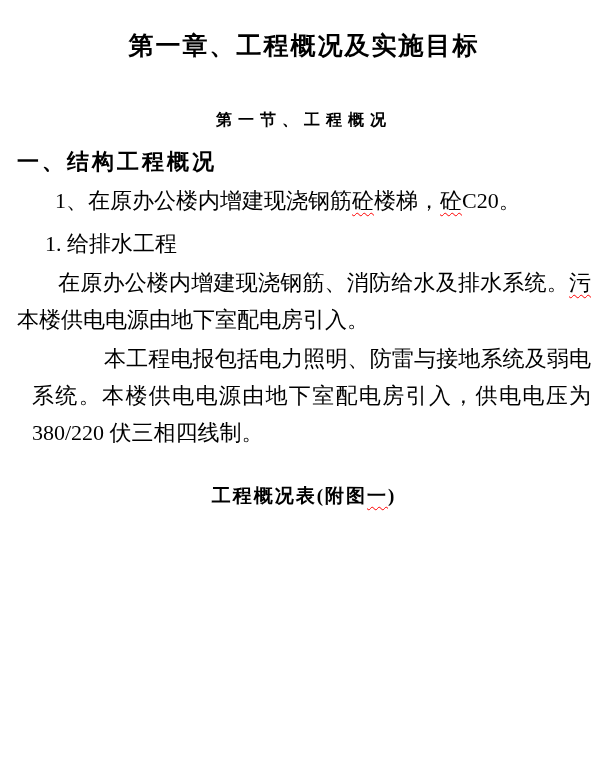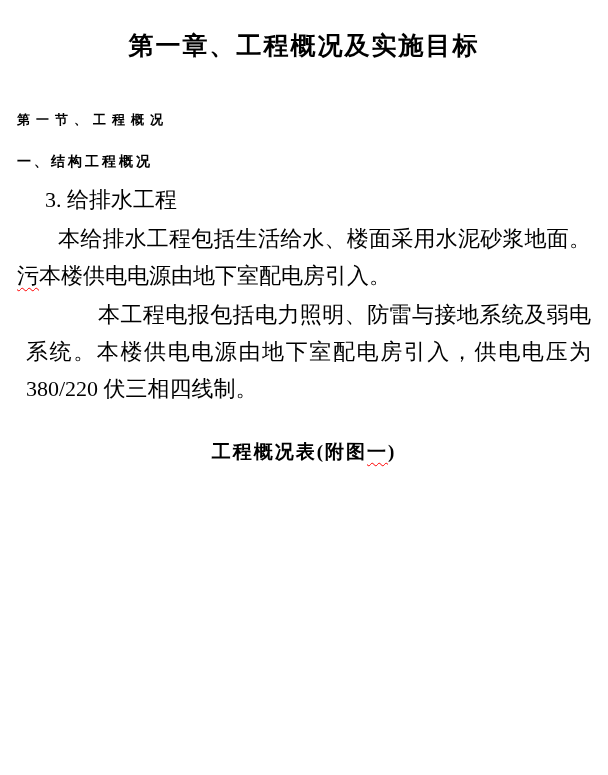--- a/index.html
+++ b/index.html
@@ -17,48 +17,48 @@
   }
   .chapter-title {
     text-align: center;
     font-size: 25px;
     font-weight: bold;
     letter-spacing: 2px;
     line-height: 32px;
     margin: 4px 0 0 0;
   }
   .section-title {
-    text-align: left;
-    font-size: 13px;
+    text-align: center;
+    font-size: 16px;
     font-weight: bold;
     letter-spacing: 6px;
     line-height: 24px;
     margin: 46px 0 0 0;
   }
   .part-heading {
-    font-size: 14px;
+    font-size: 22px;
     font-weight: bold;
     letter-spacing: 3px;
     line-height: 26px;
     margin: 17px 0 0 0;
   }
   .body-para {
     font-size: 22px;
     line-height: 37px;
     text-align: justify;
     margin: 7px 0 0 0;
   }
   .indent-2 { text-indent: 38px; }
   .sub-heading {
     font-size: 22px;
     line-height: 37px;
     margin: 6px 0 0 28px;
   }
   .plumbing-para { text-indent: 41px; margin-top: 2px; }
-  .electrical-para { margin-left: 9px; text-indent: 72px; margin-top: 2px; }
+  .electrical-para { margin-left: 15px; text-indent: 72px; margin-top: 2px; }
   .table-caption {
     text-align: center;
     font-size: 19px;
     font-weight: bold;
     letter-spacing: 2px;
     line-height: 26px;
     margin: 32px 0 0 0;
   }
   .mark-red {
     text-decoration: underline wavy #ff0000;
@@ -77,25 +77,26 @@
 <body>
 
 <div class="page">
 
   <h1 class="chapter-title">第一章、工程概况及实施目标</h1>
 
   <h2 class="section-title">第一节、工程概况</h2>
 
   <h3 class="part-heading">一、结构工程概况</h3>
 
+  <p class="body-para indent-2"><span>1、在原办公楼内增建现浇钢筋</span><span class="mark-red">砼</span><span>楼梯，</span><span class="mark-red">砼</span><span>C20。</span></p>
 
 
 
-  <p class="sub-heading">3. 给排水工程</p>
+  <p class="sub-heading">1. 给排水工程</p>
 
-  <p class="body-para plumbing-para"><span>本给排水工程包括生活给水、楼面采用水泥砂浆地面。</span><span class="mark-red">污</span><span>本楼供电电源由地下室配电房引入。</span></p>
+  <p class="body-para plumbing-para"><span>在原办公楼内增建现浇钢筋、消防给水及排水系统。</span><span class="mark-red">污</span><span>本楼供电电源由地下室配电房引入。</span></p>
 
 
   <p class="body-para electrical-para"><span>本工程电报包括电力照明、防雷与接地系统及弱电系统。本楼供电电源由地下室配电房引入，供电电压为380/220 伏三相四线制。</span></p>
 
   <p class="table-caption"><span>工程概况表(附图</span><span class="mark-red">一</span><span>)</span></p>
 
 </div>
 
 </body></html>

